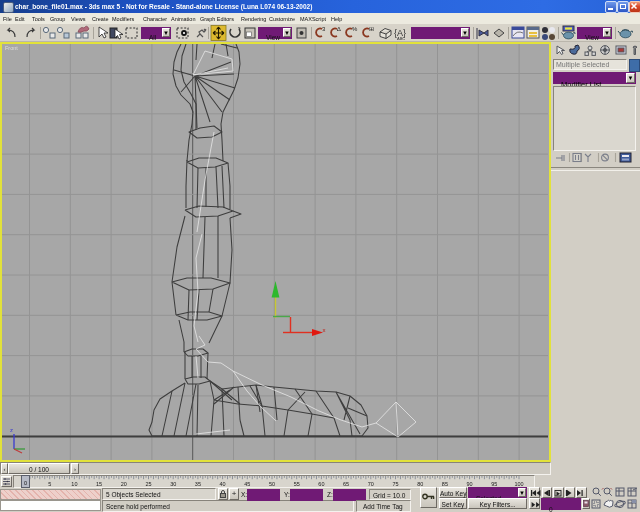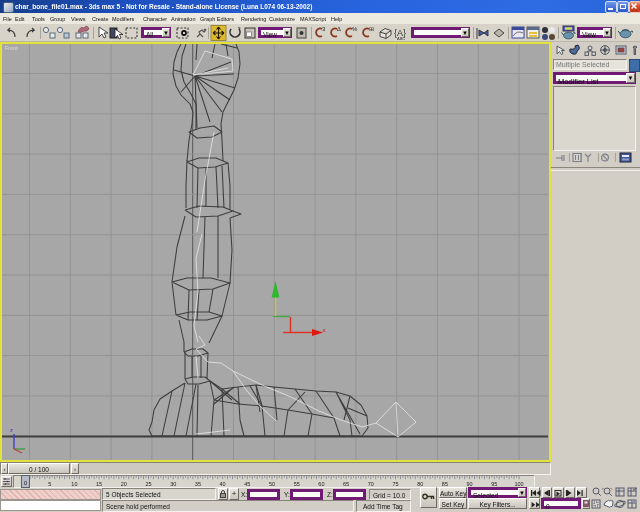--- a/index.html
+++ b/index.html
@@ -1,18 +1,18 @@
 <!DOCTYPE html>
 <html><head><meta charset="utf-8">
 <style>
 html,body{margin:0;padding:0;}
 body{width:640px;height:512px;position:relative;background:#d2cec5;font-family:"Liberation Sans",sans-serif;overflow:hidden;}
 .abs{position:absolute;}
 .sunken{border-top:1px solid #87837b;border-left:1px solid #87837b;border-right:1px solid #f4f2ee;border-bottom:1px solid #f4f2ee;background:#d8d5cd;box-sizing:border-box;}
-.whitefield{border:3px solid #701a75;background:#fbfbf7;box-sizing:border-box;}
+.whitefield{border:6px solid #701a75;background:#fbfbf7;box-sizing:border-box;}
 .t5{font-size:5.5px;color:#111;white-space:nowrap;}
 .t6{font-size:6.5px;color:#111;white-space:nowrap;}
 .cbtn{box-sizing:border-box;border-top:1px solid #fff;border-left:1px solid #fff;border-right:1px solid #6e6a64;border-bottom:1px solid #6e6a64;background:linear-gradient(180deg,#e8e5de,#c9c5bc);}
 </style></head>
 <body>
 
 <div class="abs" style="left:0;top:0;width:640px;height:13px;background:linear-gradient(90deg,#163e8c 0%,#1d50bf 20%,#2763dc 55%,#2e6ce4 85%,#2863d8 100%);">
   <div class="abs" style="left:3px;top:2px;width:9px;height:9px;background:linear-gradient(135deg,#f0eee8,#8fa8c4);border:1px solid #4a5e80;border-radius:2px;"></div>
   <div class="abs" style="left:15px;top:3px;font-size:6.5px;font-weight:bold;color:#fff;white-space:nowrap;">char_bone_file01.max - 3ds max 5 - Not for Resale - Stand-alone License (Luna L074 06-13-2002)</div>
   <div class="abs" style="left:605px;top:1px;width:10px;height:10px;border-radius:2px;background:linear-gradient(180deg,#7099ea,#2a55c4);border:1px solid #cfdcf6;">

